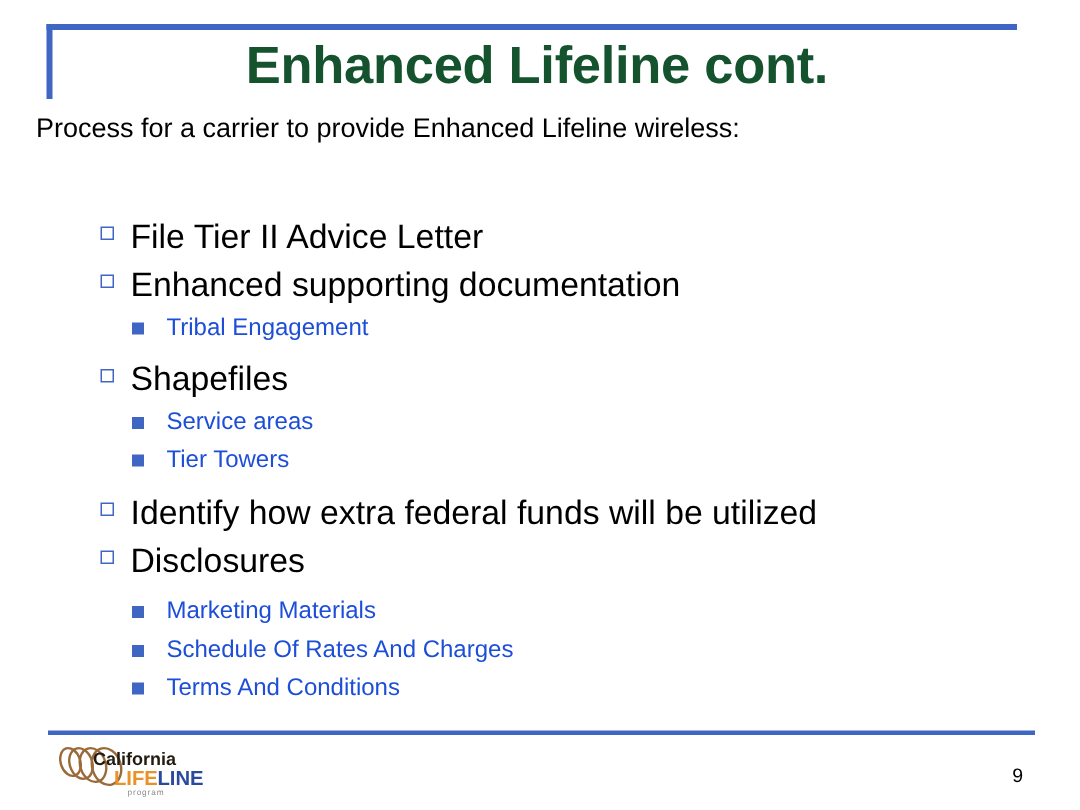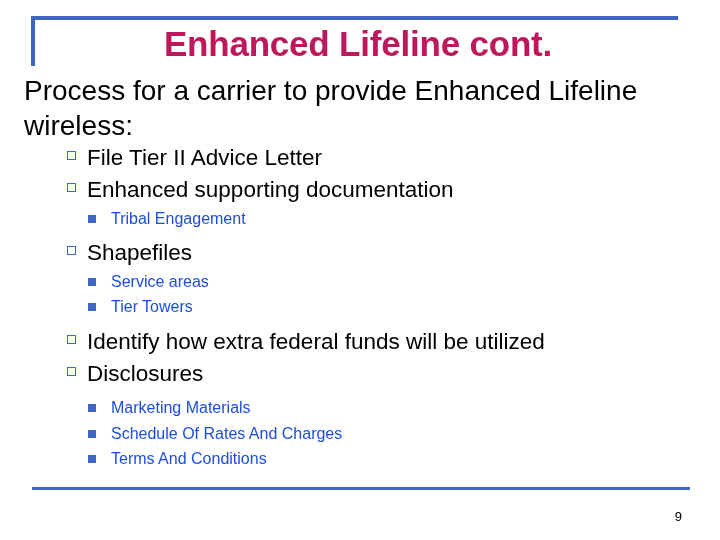--- a/index.html
+++ b/index.html
@@ -46,39 +46,39 @@
   
   .slide-title {
     position: absolute;
     left: 34px;
     top: 26px;
     width: 648px;
     text-align: center;
     font-size: 35px;
     font-weight: bold;
     line-height: 1.05;
-    color: #be185d;
+    color: #14532d;
     letter-spacing: -0.2px;
     white-space: nowrap;
   }
 
   
   .body-region {
     position: absolute;
     left: 0;
     top: 74px;
     width: 720px;
   }
 
   .intro {
     position: absolute;
     left: 24px;
     top: 0;
     width: 655px;
-    font-size: 28px;
+    font-size: 18px;
     line-height: 1.24;
     color: #000000;
   }
 
   .bullets {
     position: absolute;
     left: 0;
     top: 68px;
     width: 720px;
   }
@@ -231,16 +231,30 @@
       <div class="bline lvl2">
         <span class="bullet"></span>
         <span>Terms And Conditions</span>
       </div>
 
     </div>
   </div>
 
   <div class="footer-rule"></div>
 
+  <div class="logo">
+    <svg width="124" height="36" viewBox="0 0 124 36" xmlns="http://www.w3.org/2000/svg">
+      <g fill="none" stroke="#9b6a3a" stroke-width="1.6">
+        <ellipse cx="14" cy="12" rx="6.5" ry="9.5" transform="rotate(-18 14 12)"></ellipse>
+        <ellipse cx="21" cy="13" rx="7.5" ry="10.5" transform="rotate(-18 21 13)"></ellipse>
+        <ellipse cx="29" cy="14" rx="8.5" ry="11.5" transform="rotate(-18 29 14)"></ellipse>
+        <ellipse cx="38" cy="15" rx="9.5" ry="12.5" transform="rotate(-18 38 15)"></ellipse>
+      </g>
+      <text x="29" y="14" font-family="Liberation Sans, sans-serif" font-size="12" font-weight="bold" fill="#221b0f">California</text>
+      <text x="43" y="27" font-family="Liberation Sans, sans-serif" font-size="13.5" font-weight="bold" fill="#e8922a">LIFE</text>
+      <text x="72" y="27" font-family="Liberation Sans, sans-serif" font-size="13.5" font-weight="bold" fill="#2a4a9c">LINE</text>
+      <text x="52" y="34" font-family="Liberation Sans, sans-serif" font-size="5.5" letter-spacing="0.6" fill="#8a8a8a">program</text>
+    </svg>
+  </div>
 
   <div class="page-number">9</div>
 
 </div>
 
 </body></html>

